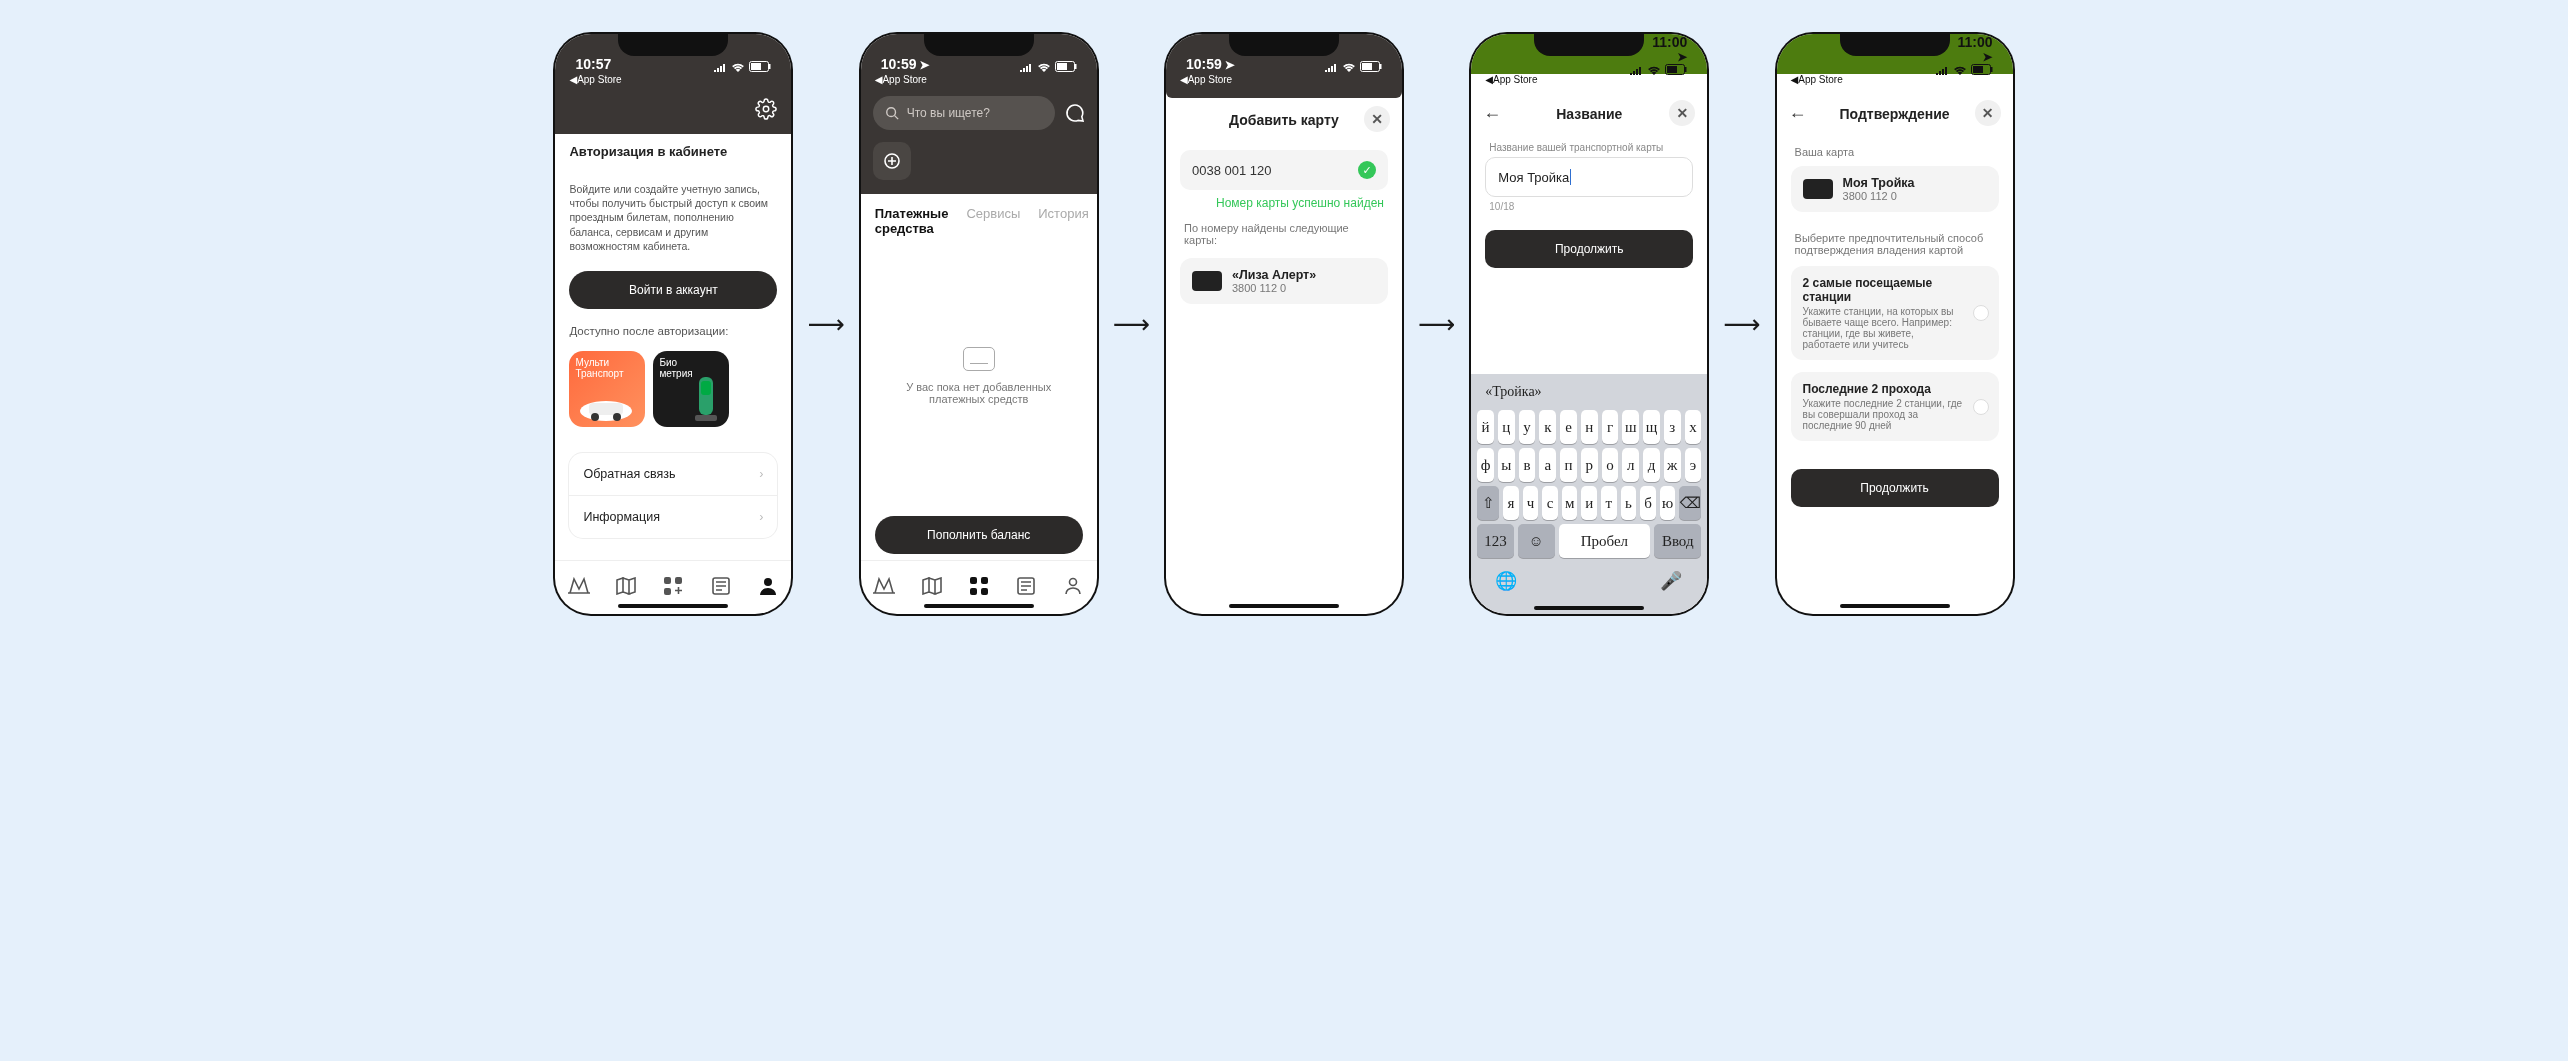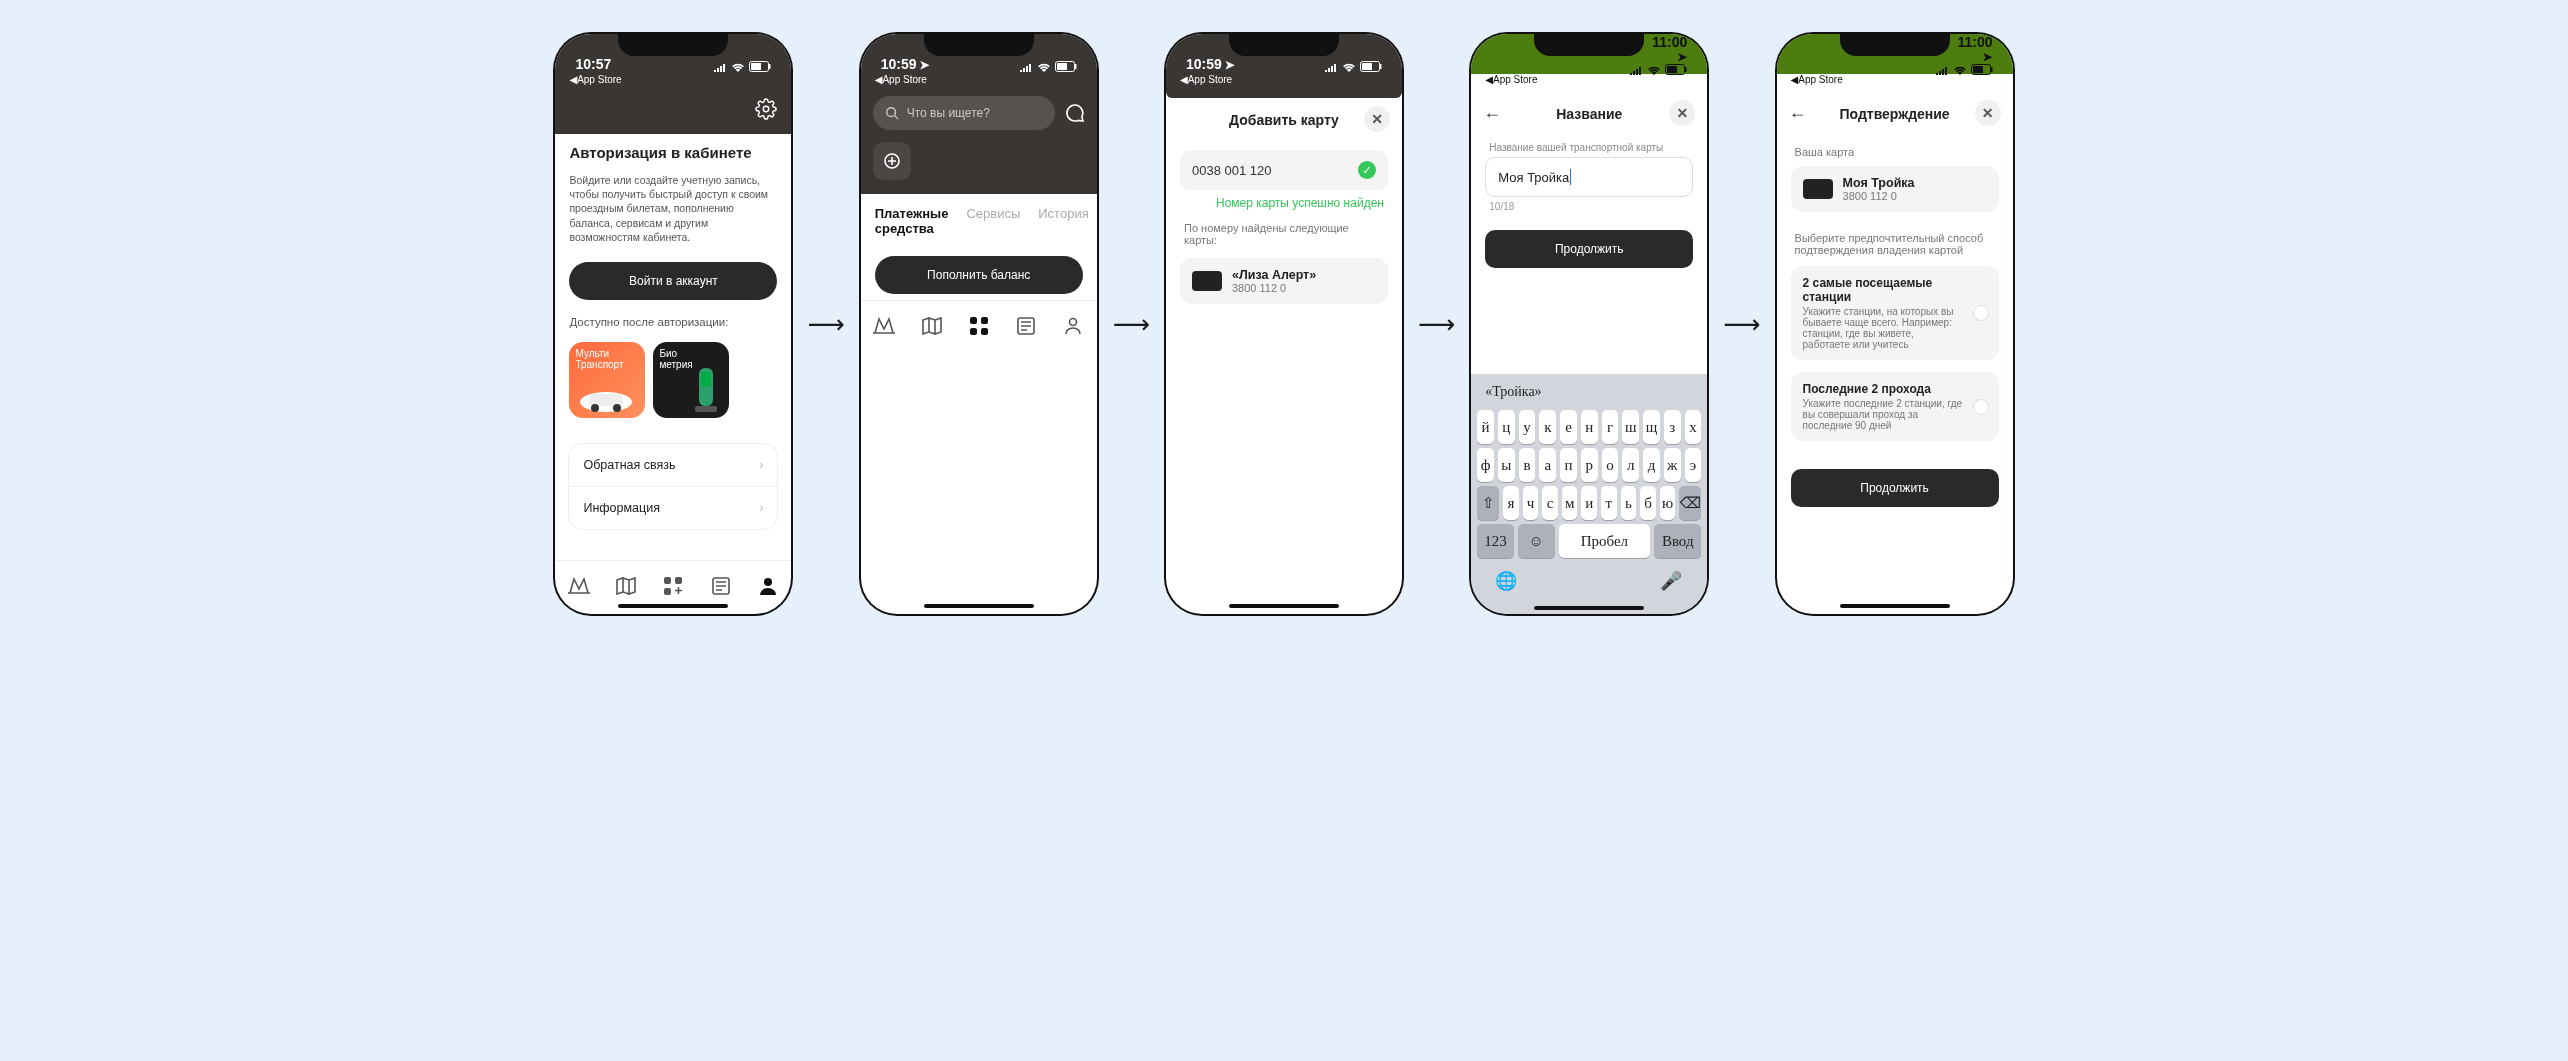--- a/index.html
+++ b/index.html
@@ -44,21 +44,21 @@
     width:110px; height:24px; background:#111; border-radius:0 0 16px 16px; z-index:50;
   }
   .home-ind {
     position:absolute; bottom:6px; left:50%; transform:translateX(-50%);
     width:110px; height:4px; background:#111; border-radius:3px;
   }
 
   
   .hdr-dark { background:#3a3634; padding:6px 14px 14px; display:flex; justify-content:flex-end; }
   .body-pad { padding: 10px 14px; flex:1; display:flex; flex-direction:column; gap:8px;}
-  .auth-title { font-size:15px; font-weight:700; color:#222; margin-bottom:4px;}
+  .auth-title { font-size:13px; font-weight:700; color:#222; margin-bottom:15px;}
   .auth-desc { font-size:10.5px; color:#555; line-height:1.35; margin-bottom:10px;}
   .btn-dark {
     background:#2c2a29; color:#fff; border-radius:22px; height:38px;
     display:flex; align-items:center; justify-content:center; font-size:12px; font-weight:500;
   }
   .section-label { font-size:11.5px; color:#555; margin-top:8px; margin-bottom:6px;}
   .cards-row { display:flex; gap:8px; }
   .promo-card { width:76px; height:76px; border-radius:14px; color:#fff; font-size:10px; padding:6px; position:relative; overflow:hidden;}
   .promo-orange { background: linear-gradient(135deg,#ff6a3d,#ff915e); }
   .promo-black { background:#1b1b1b; }
@@ -327,20 +327,25 @@
         <svg width="16" height="16" viewBox="0 0 16 16" stroke="#fff" stroke-width="1.6">
               <circle cx="8" cy="8" r="7" fill="none"></circle>
               <path d="M8 4v8M4 8h8"></path>
             </svg>
       </div>
     </div>
     <div class="tabs">
       <span class="t active">Платежные средства</span>
       <span class="t">Сервисы</span>
       <span class="t">История</span>
+    </div>
+    <div class="empty-center">
+      <div class="empty-icon"></div>
+      <div style="white-space:pre-line">У вас пока нет добавленных
+платежных средств</div>
     </div>
     <div class="bottom-btn-wrap">
       <div class="btn-dark">Пополнить баланс</div>
     </div>
     <div class="tabbar">
       <span class="tab-icon">
             <svg width="22" height="18" viewBox="0 0 22 18" stroke="currentColor" fill="none" stroke-width="1.6">
               <path d="M2 16L6 2l5 10L16 2l4 14M0 16h22"></path>
             </svg>
           </span>

